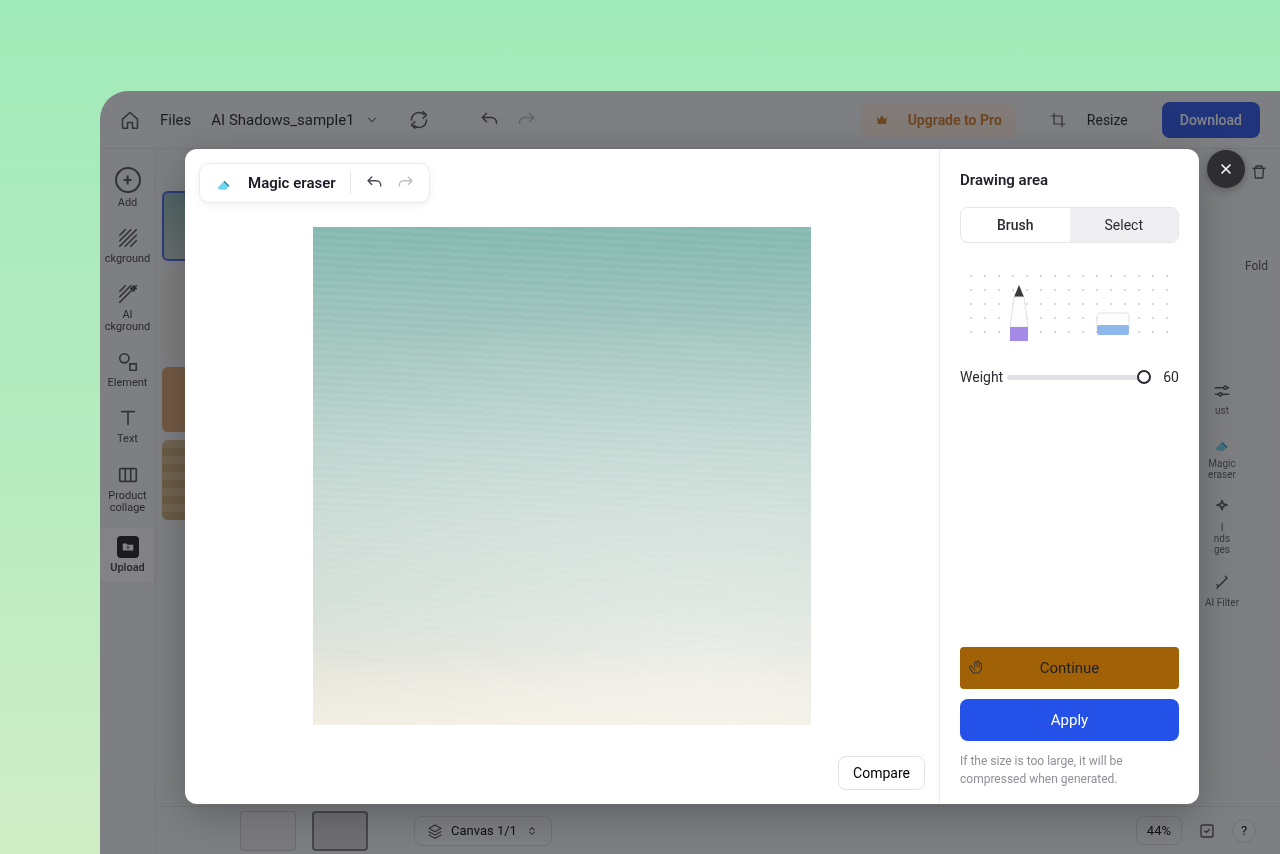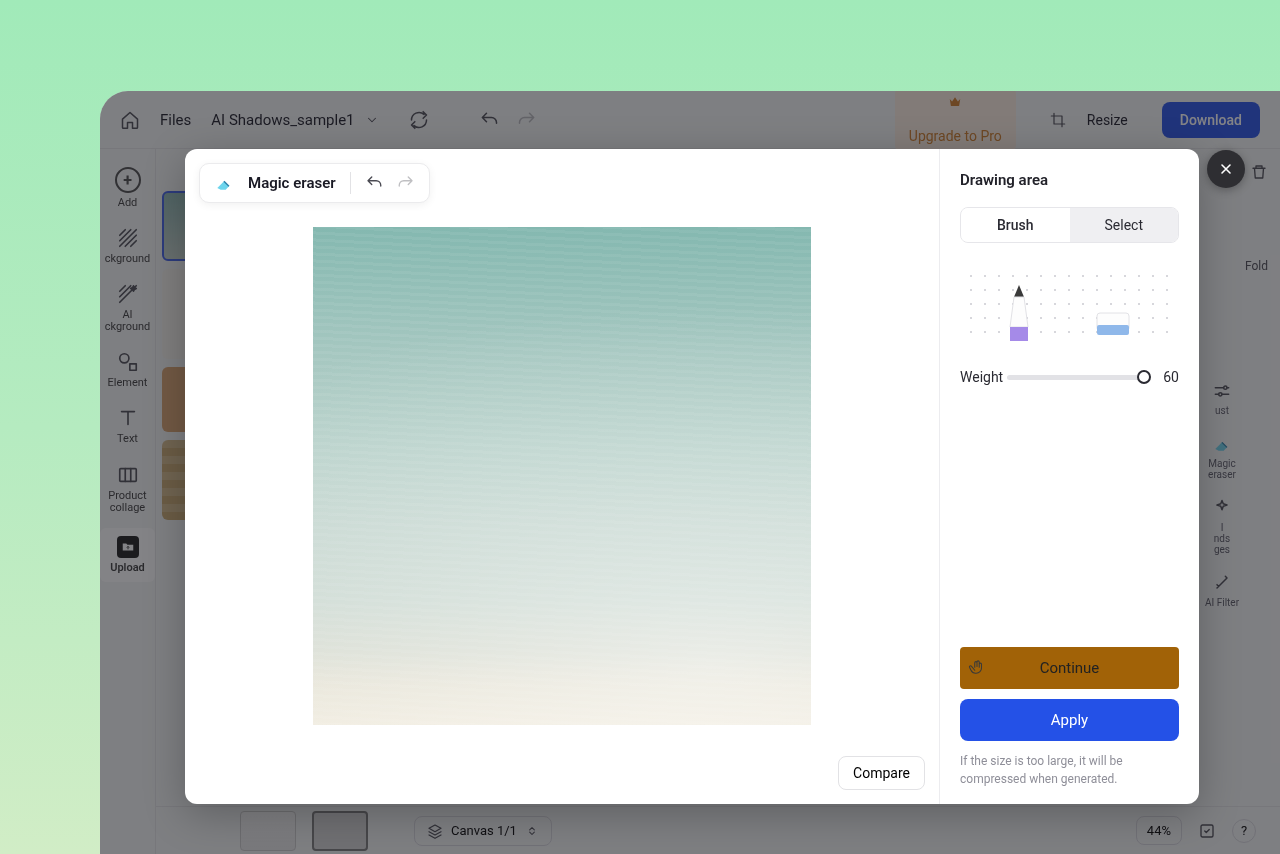--- a/index.html
+++ b/index.html
@@ -20,21 +20,21 @@
   padding: 0 20px;
   gap: 20px;
   border-bottom: 1px solid #e4e5e7;
 }
 .top-bar .home-ic { width: 20px; height: 20px; }
 .top-bar .label { font-size: 15px; color: #1a1a25; }
 .top-bar .dd-ic { width: 14px; height: 14px; margin-left: -10px; }
 .top-bar .sync-ic { width: 20px; height: 20px; margin-left: 10px; }
 .top-bar .undo-group { display: flex; gap: 18px; margin-left: 30px; }
 .top-bar .spacer { flex: 1; }
-.upgrade-btn { background: #fceee0; color: #cf7b26; border: none; border-radius: 8px; padding: 9px 14px; font-size: 14px; font-weight: 400; display: flex; align-items: center; gap: 19px; cursor: pointer; flex-direction: column; }
+.upgrade-btn { background: #fceee0; color: #cf7b26; border: none; border-radius: 8px; padding: 9px 14px; font-size: 14px; font-weight: 700; display: flex; align-items: center; gap: 19px; cursor: pointer; }
 .resize-btn { background: transparent; border: none; font-size: 14px; color: #1a1a25; padding: 9px 14px; display: flex; align-items: center; gap: 21px; cursor: pointer; }
 .download-btn { background: #2451e7; color: #fff; border: none; border-radius: 8px; padding: 10px 18px; font-size: 14px; font-weight: 500; cursor: pointer; }
 
 .body-row { display: flex; height: calc(100% - 58px); }
 
 .sidebar {
   width: 56px;
   display: flex;
   flex-direction: column;
   align-items: center;

